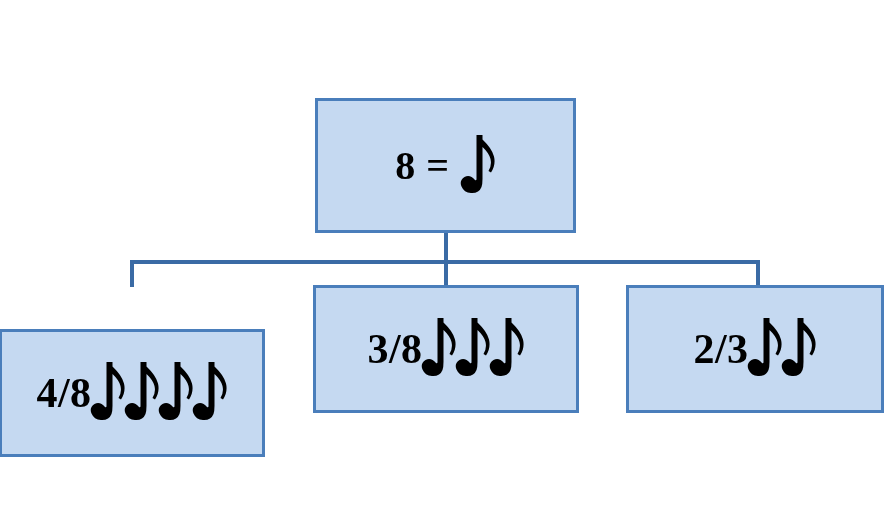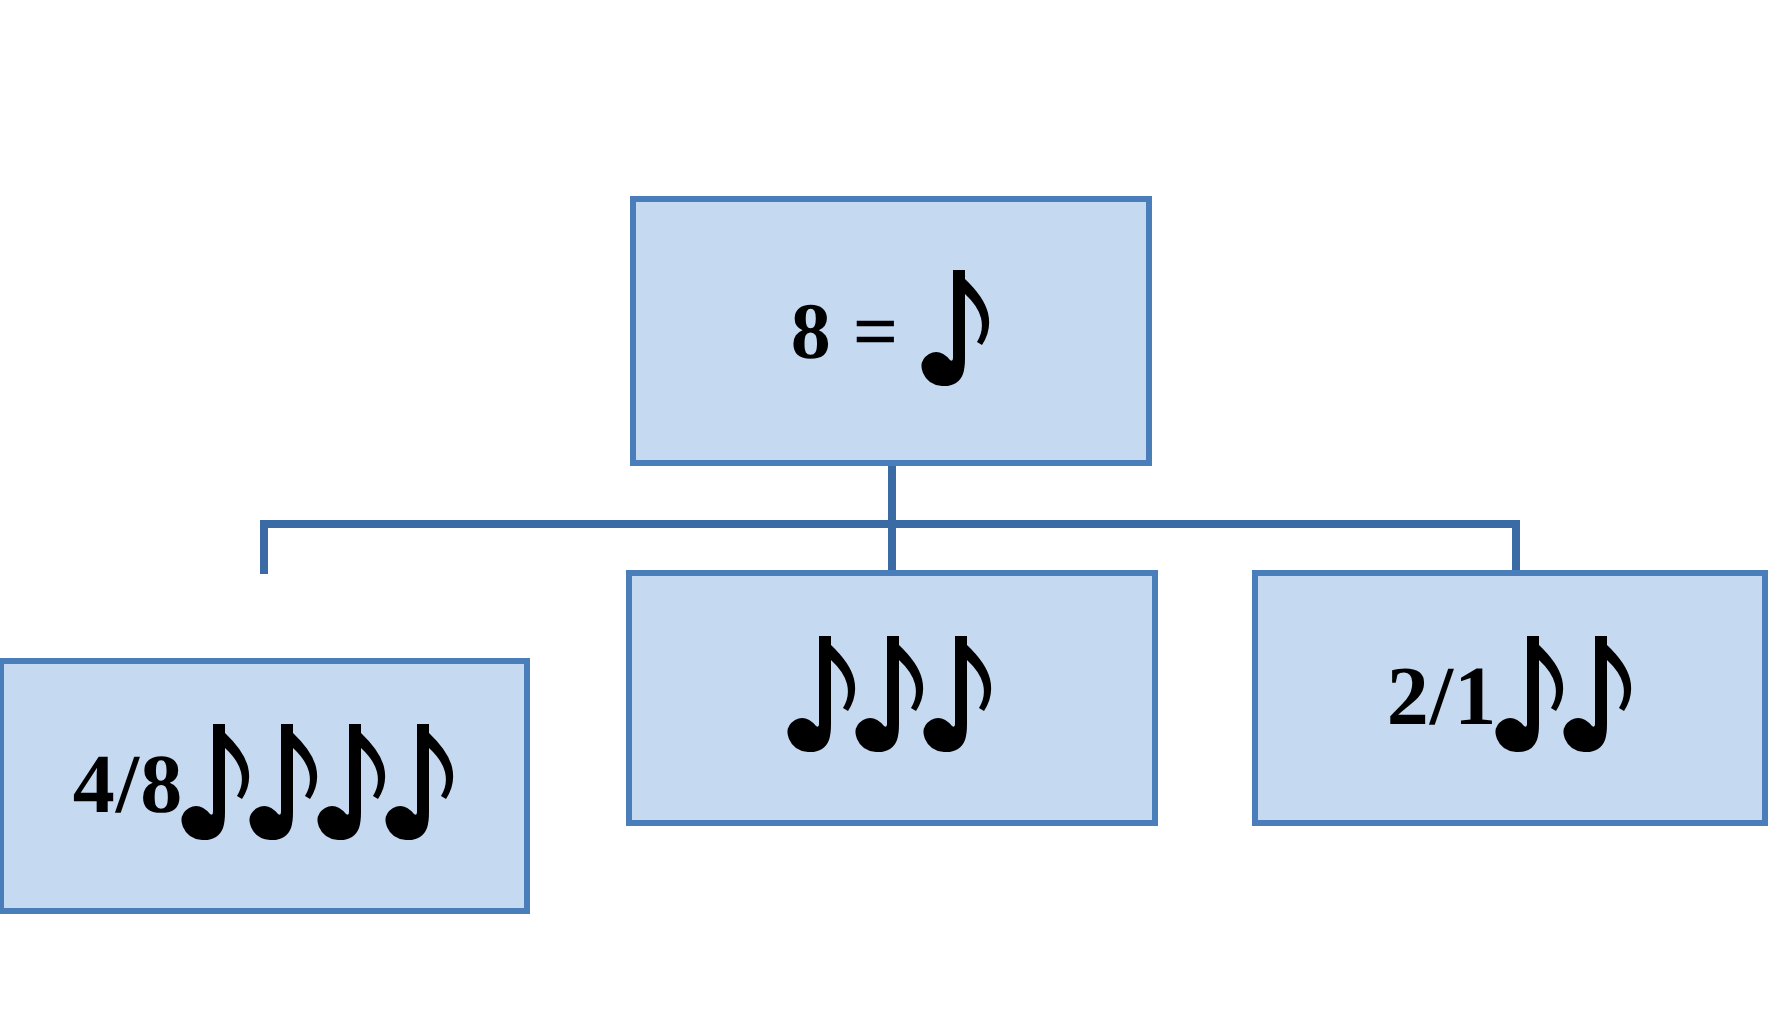--- a/index.html
+++ b/index.html
@@ -107,20 +107,21 @@
           <svg width="36" height="70" viewBox="0 0 36 70">
               <path fill="#000000" d="M16.5 4 L16.5 48 Q16.5 50 15 49 Q10 43 4.5 46 Q-1 49.5 1.5 55.5 Q4 61.5 11 62 Q19 62.5 21.5 56 Q22.5 53 22.5 48 L22.5 16 Q29 22 30.5 28 Q32 34.5 28.5 40 L31 41.5 Q36 34 34 25.5 Q32 17.5 22.5 8.5 L22.5 4 Z"></path>
             </svg>
         </span>
       </span>
     </div>
   </div>
 
   <div class="node-box" style="left:313px; top:285px; width:266px; height:128px;">
     <div class="node-inner">
+      <span class="node-label">3/8</span>
       <span class="notes-group">
         <span class="note-glyph">
           <svg width="36" height="70" viewBox="0 0 36 70">
               <path fill="#000000" d="M16.5 4 L16.5 48 Q16.5 50 15 49 Q10 43 4.5 46 Q-1 49.5 1.5 55.5 Q4 61.5 11 62 Q19 62.5 21.5 56 Q22.5 53 22.5 48 L22.5 16 Q29 22 30.5 28 Q32 34.5 28.5 40 L31 41.5 Q36 34 34 25.5 Q32 17.5 22.5 8.5 L22.5 4 Z"></path>
             </svg>
         </span>
         <span class="note-glyph">
           <svg width="36" height="70" viewBox="0 0 36 70">
               <path fill="#000000" d="M16.5 4 L16.5 48 Q16.5 50 15 49 Q10 43 4.5 46 Q-1 49.5 1.5 55.5 Q4 61.5 11 62 Q19 62.5 21.5 56 Q22.5 53 22.5 48 L22.5 16 Q29 22 30.5 28 Q32 34.5 28.5 40 L31 41.5 Q36 34 34 25.5 Q32 17.5 22.5 8.5 L22.5 4 Z"></path>
             </svg>
@@ -129,21 +130,21 @@
           <svg width="36" height="70" viewBox="0 0 36 70">
               <path fill="#000000" d="M16.5 4 L16.5 48 Q16.5 50 15 49 Q10 43 4.5 46 Q-1 49.5 1.5 55.5 Q4 61.5 11 62 Q19 62.5 21.5 56 Q22.5 53 22.5 48 L22.5 16 Q29 22 30.5 28 Q32 34.5 28.5 40 L31 41.5 Q36 34 34 25.5 Q32 17.5 22.5 8.5 L22.5 4 Z"></path>
             </svg>
         </span>
       </span>
     </div>
   </div>
 
   <div class="node-box" style="left:626px; top:285px; width:258px; height:128px;">
     <div class="node-inner">
-      <span class="node-label">2/1</span>
+      <span class="node-label">2/3</span>
       <span class="notes-group">
         <span class="note-glyph">
           <svg width="36" height="70" viewBox="0 0 36 70">
               <path fill="#000000" d="M16.5 4 L16.5 48 Q16.5 50 15 49 Q10 43 4.5 46 Q-1 49.5 1.5 55.5 Q4 61.5 11 62 Q19 62.5 21.5 56 Q22.5 53 22.5 48 L22.5 16 Q29 22 30.5 28 Q32 34.5 28.5 40 L31 41.5 Q36 34 34 25.5 Q32 17.5 22.5 8.5 L22.5 4 Z"></path>
             </svg>
         </span>
         <span class="note-glyph">
           <svg width="36" height="70" viewBox="0 0 36 70">
               <path fill="#000000" d="M16.5 4 L16.5 48 Q16.5 50 15 49 Q10 43 4.5 46 Q-1 49.5 1.5 55.5 Q4 61.5 11 62 Q19 62.5 21.5 56 Q22.5 53 22.5 48 L22.5 16 Q29 22 30.5 28 Q32 34.5 28.5 40 L31 41.5 Q36 34 34 25.5 Q32 17.5 22.5 8.5 L22.5 4 Z"></path>
             </svg>

